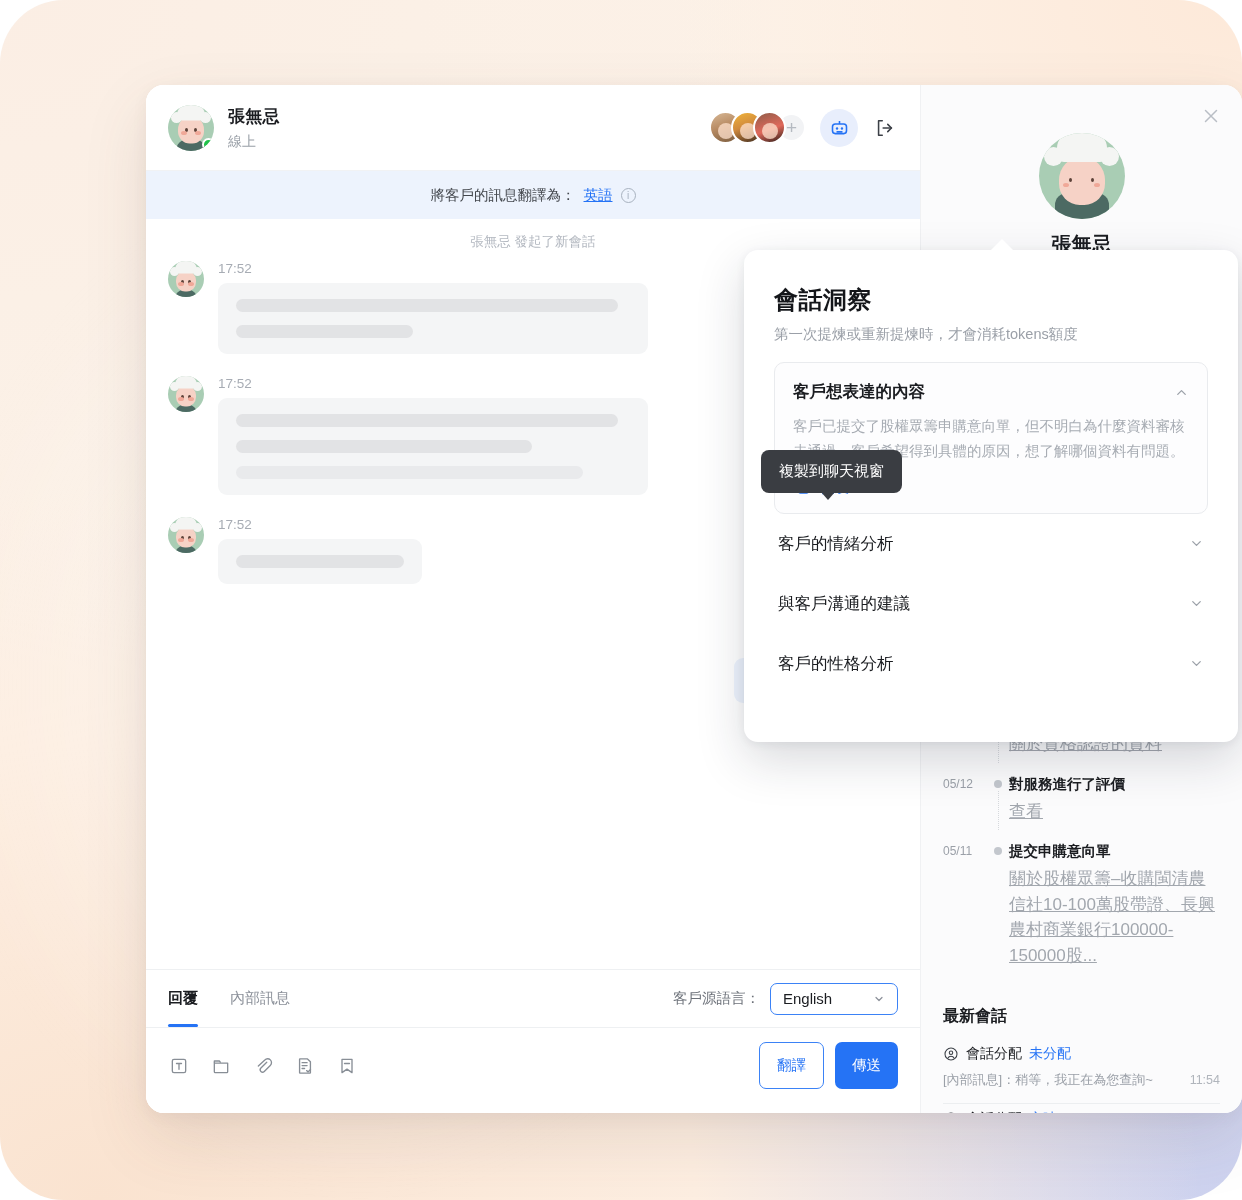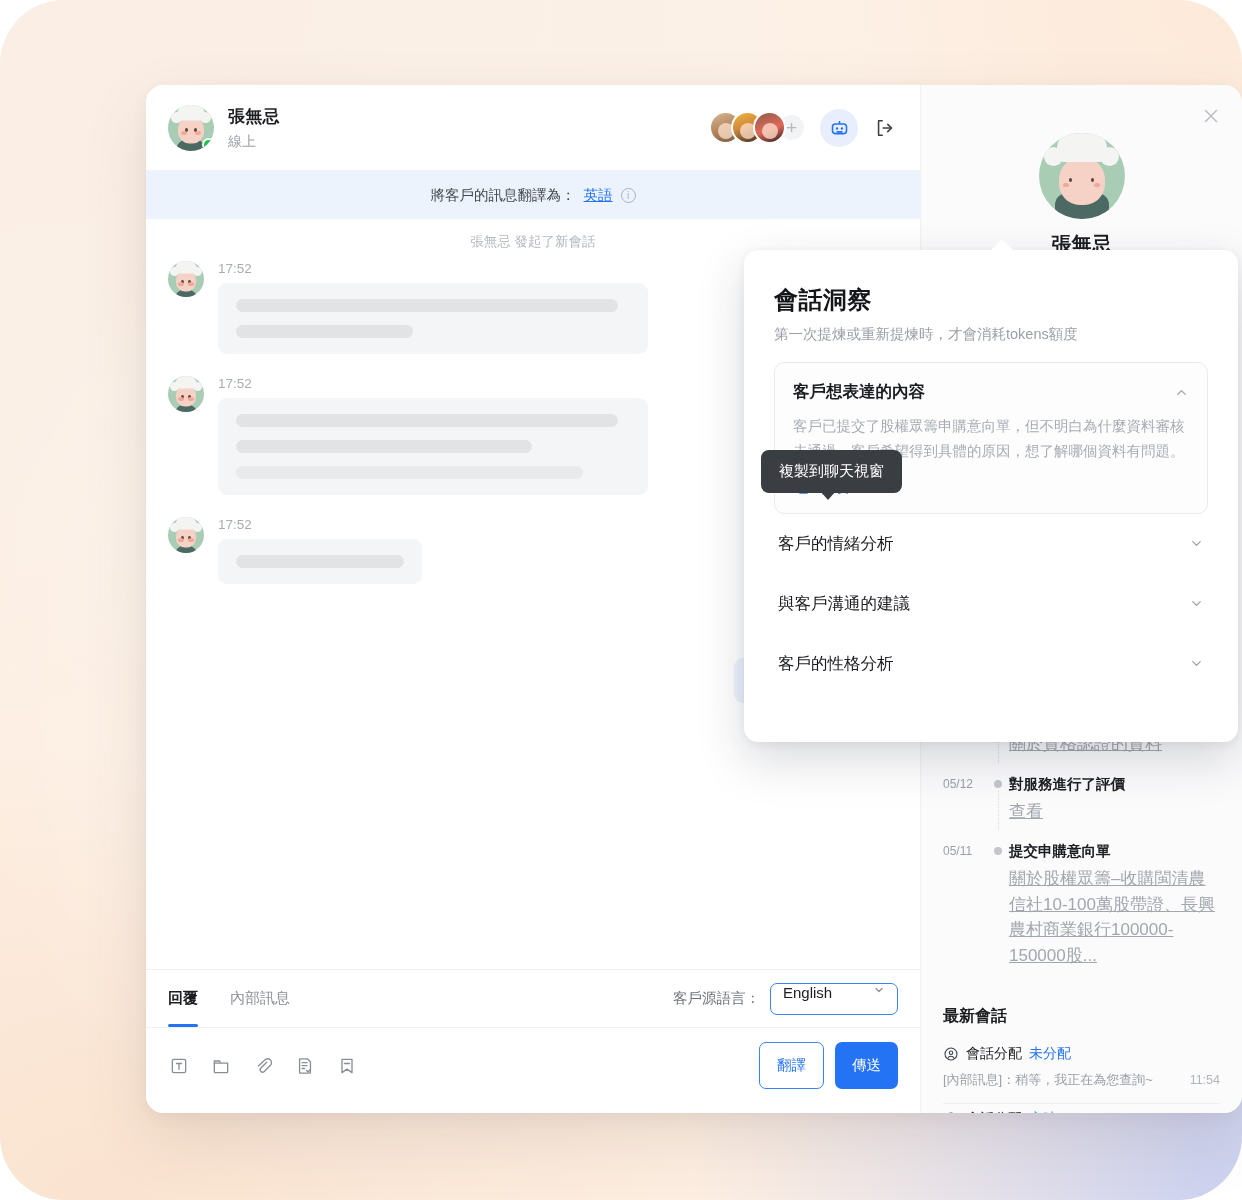--- a/index.html
+++ b/index.html
@@ -142,21 +142,21 @@
     height:58px;display:flex;align-items:center;padding:0 22px;border-bottom:1px solid #eef0f2;
   }
   .tab{font-size:15px;color:#8b9099;margin-right:32px;position:relative;height:100%;
        display:flex;align-items:center;}
   .tab.active{color:#1b1d21;font-weight:700;}
   .tab.active:after{content:"";position:absolute;left:0;right:0;bottom:0;height:3px;background:#2573f5;border-radius:2px;}
   .lang-wrap{margin-left:auto;display:flex;align-items:center;gap:10px;}
   .lang-label{font-size:14.5px;color:#6c7179;}
   .lang-select{
     border:1.4px solid #3b82f6;border-radius:7px;height:32px;min-width:128px;
-    display:flex;justify-content:space-between;padding:0 12px;gap:10px;
+    display:flex;align-items:center;justify-content:space-between;padding:0 12px;gap:10px;
     font-size:15px;color:#1b1d21;background:#fff;
   }
   .composer{padding:24px 22px 0;min-height:92px;}
   .composer .ph{font-size:15.5px;color:#b8bdc4;}
   .tools-row{display:flex;align-items:center;padding:14px 22px 24px;gap:20px;}
   .tool{width:22px;height:22px;display:flex;align-items:center;justify-content:center;color:#888e96;}
   .actions{margin-left:auto;display:flex;align-items:center;gap:11px;}
   .btn{height:47px;border-radius:7px;padding:0 17px;font-size:14.5px;display:flex;align-items:center;}
   .btn.ghost{border:1.4px solid #3b82f6;color:#2573f5;background:#fff;}
   .btn.primary{background:#2573f5;color:#fff;}

